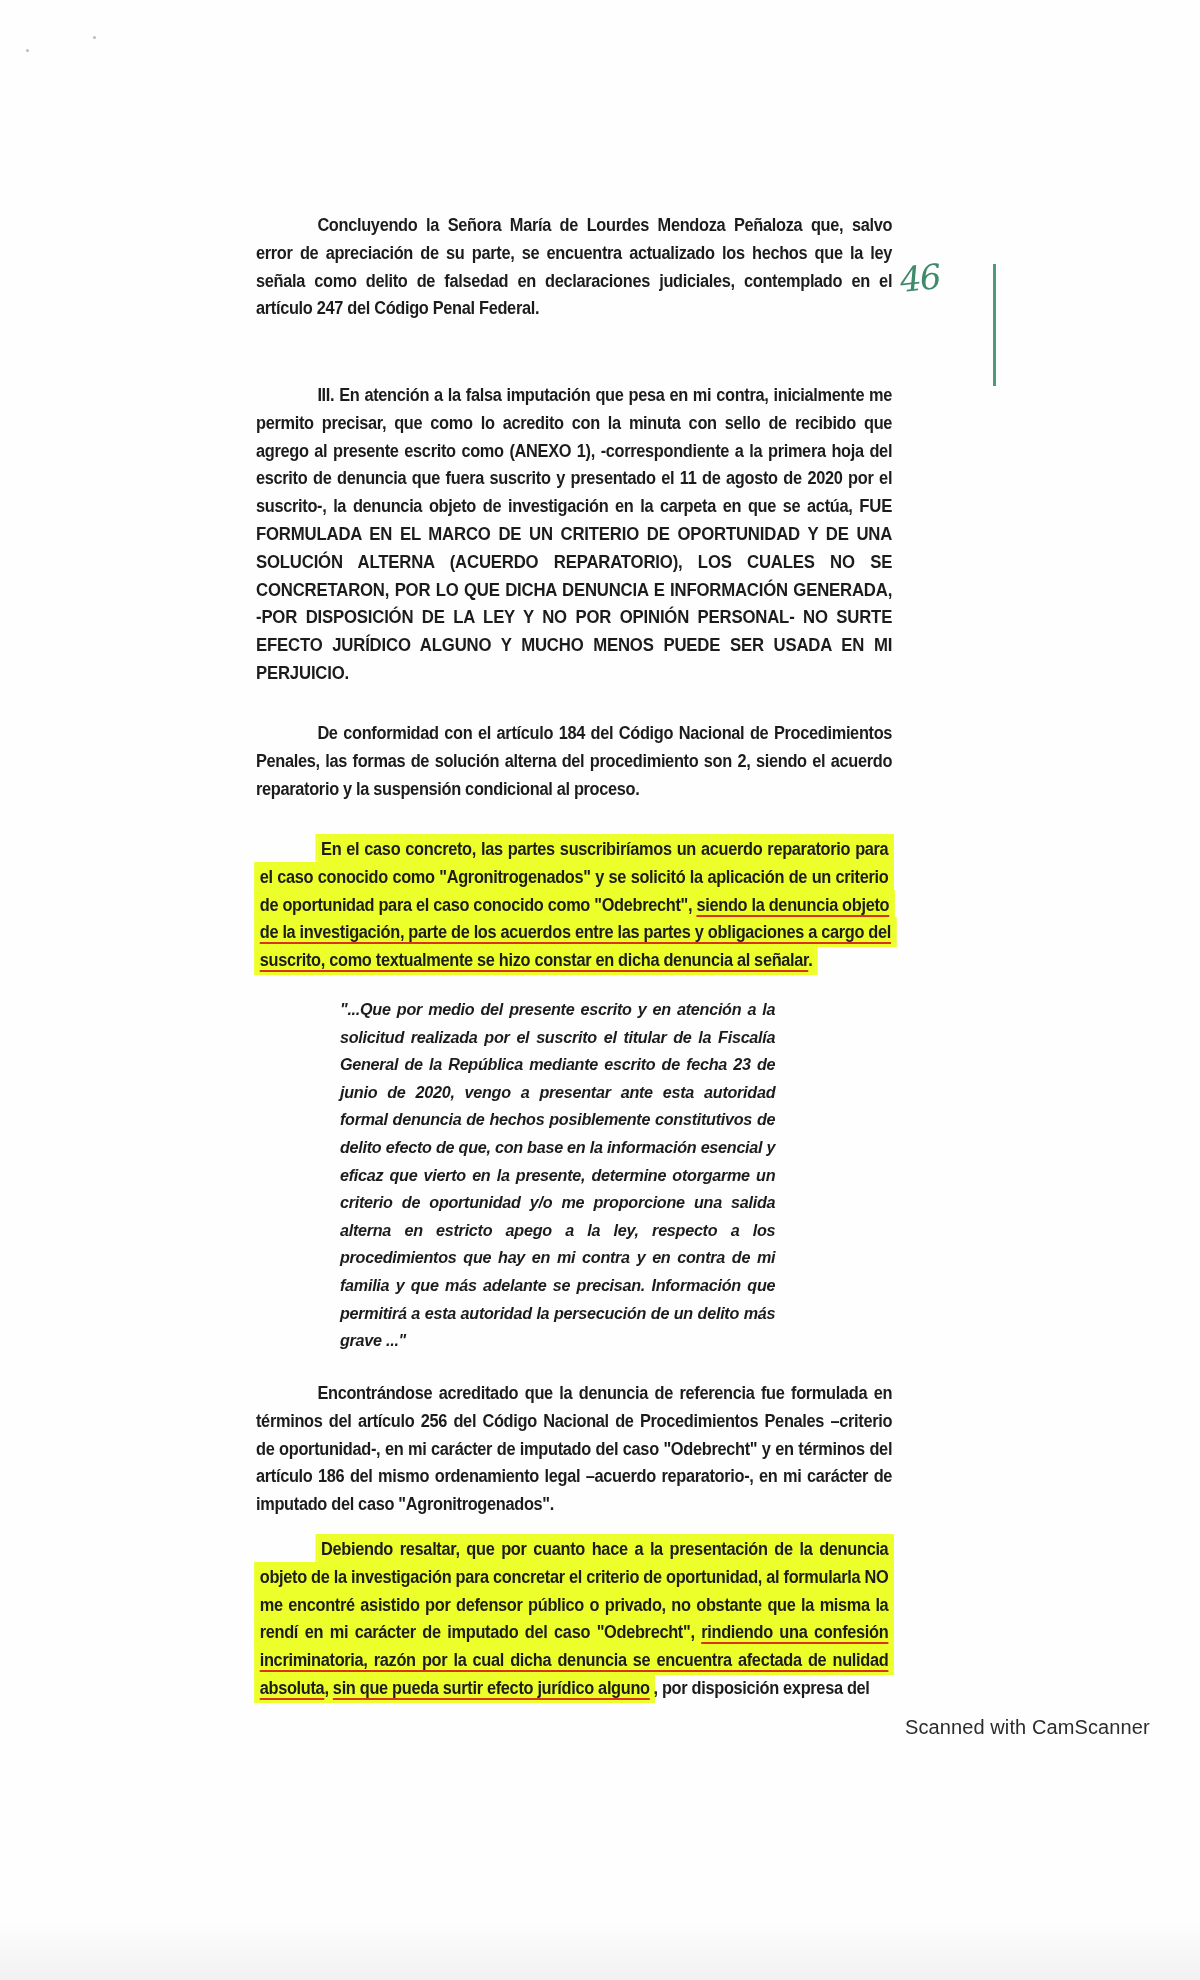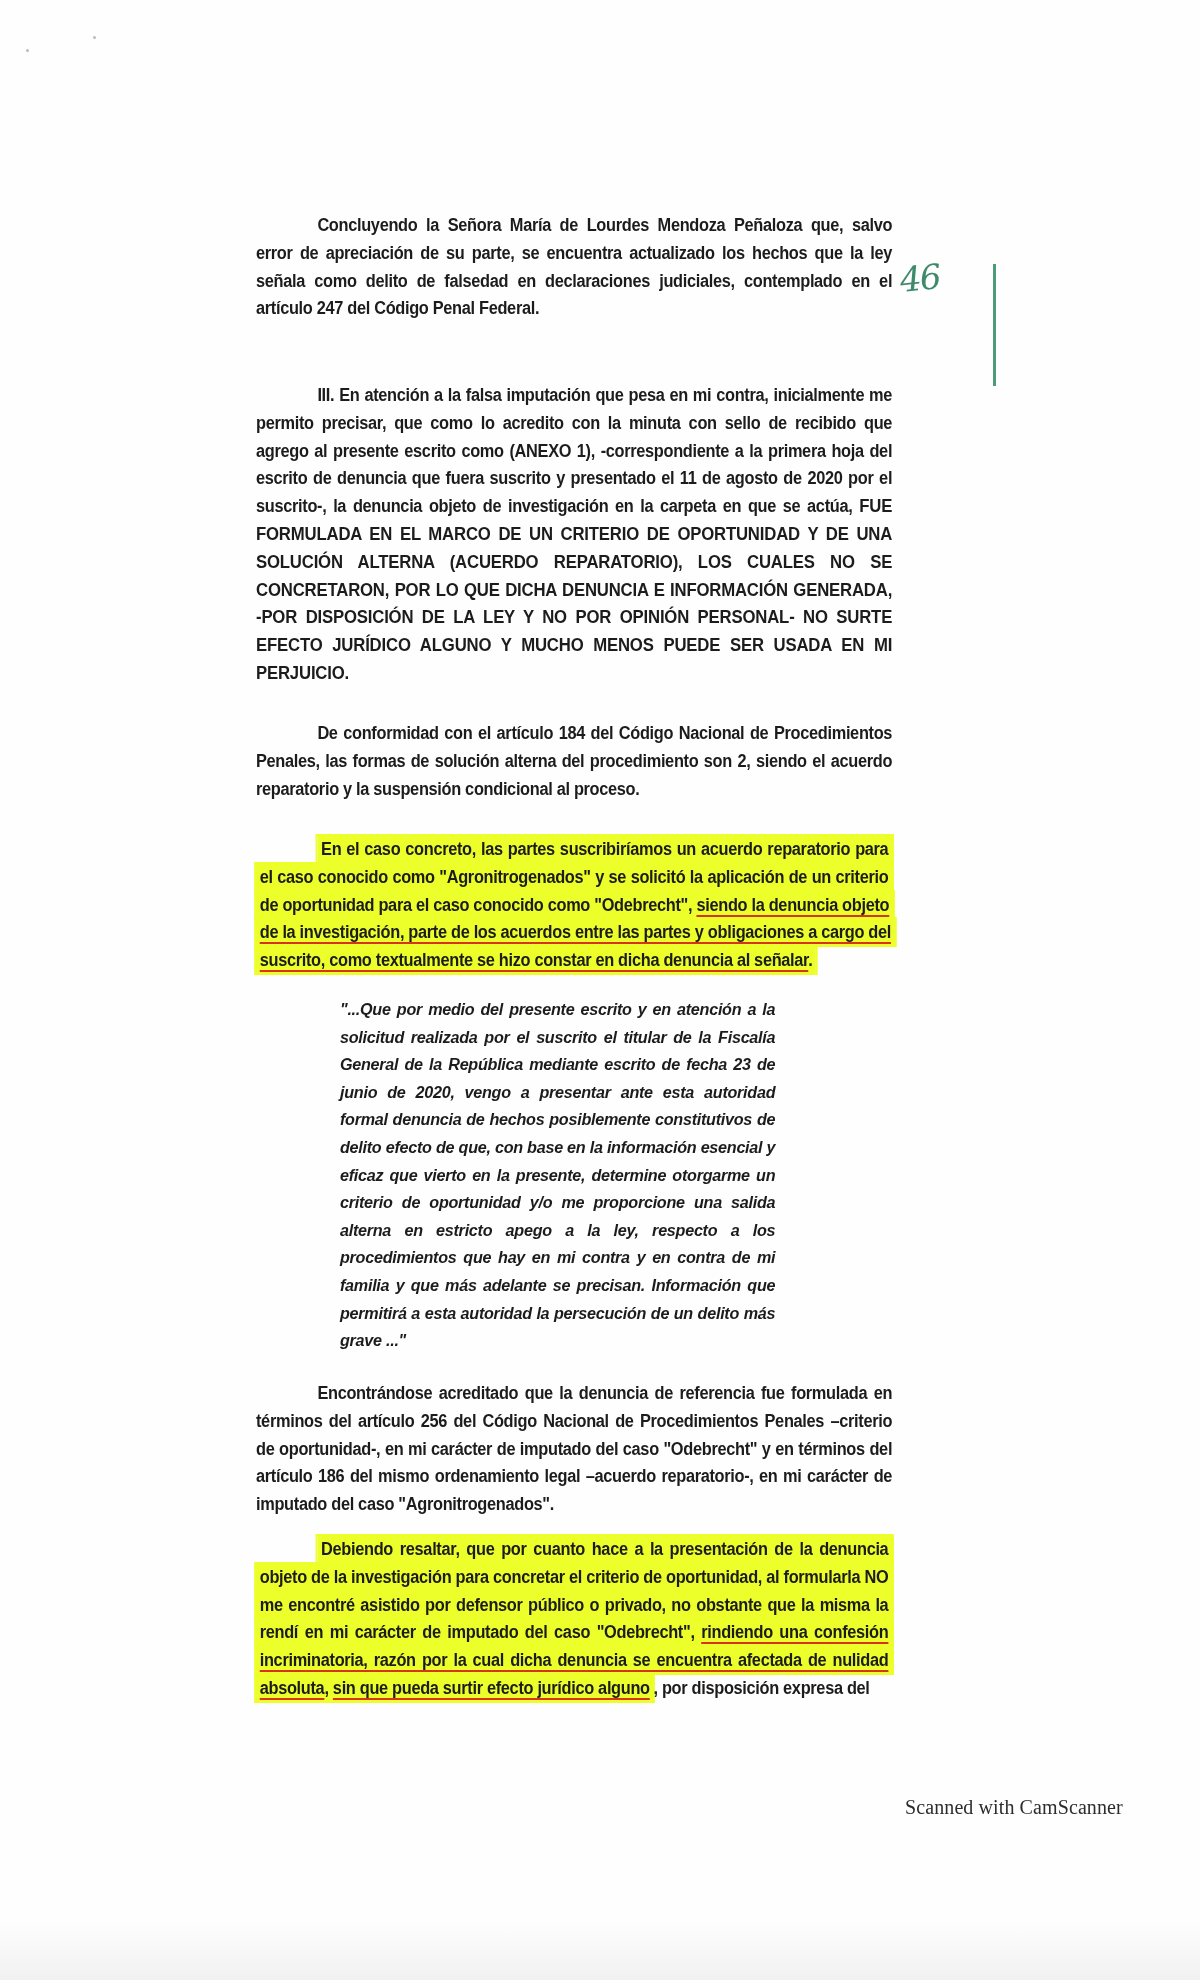--- a/index.html
+++ b/index.html
@@ -44,22 +44,22 @@
       position: absolute; left: 900px; top: 258px;
       font-family: "DejaVu Serif", serif; font-style: italic;
       font-size: 34px; color: #3f8a6b; transform: rotate(-6deg);
       font-weight: normal; letter-spacing: -2px;
     }
     .margin-line {
       position: absolute; left: 993px; top: 264px; width: 3px; height: 122px;
       background: #4e9b7c;
     }
     .scanner-mark {
-      position: absolute; left: 905px; top: 1796px;
-      font-family: Liberation Serif, serif; font-size: 20px; color: #2c2c2c;
+      position: absolute; left: 905px; top: 1716px;
+      font-family: Liberation Sans, sans-serif; font-size: 20px; color: #2c2c2c;
       letter-spacing: 0.1px;
     }
   </style>
 </head>
 <body>
 
 <div>
 
   <span class="speck" style="left:26px;top:49px;"></span>
   <span class="speck" style="left:93px;top:36px;"></span>

